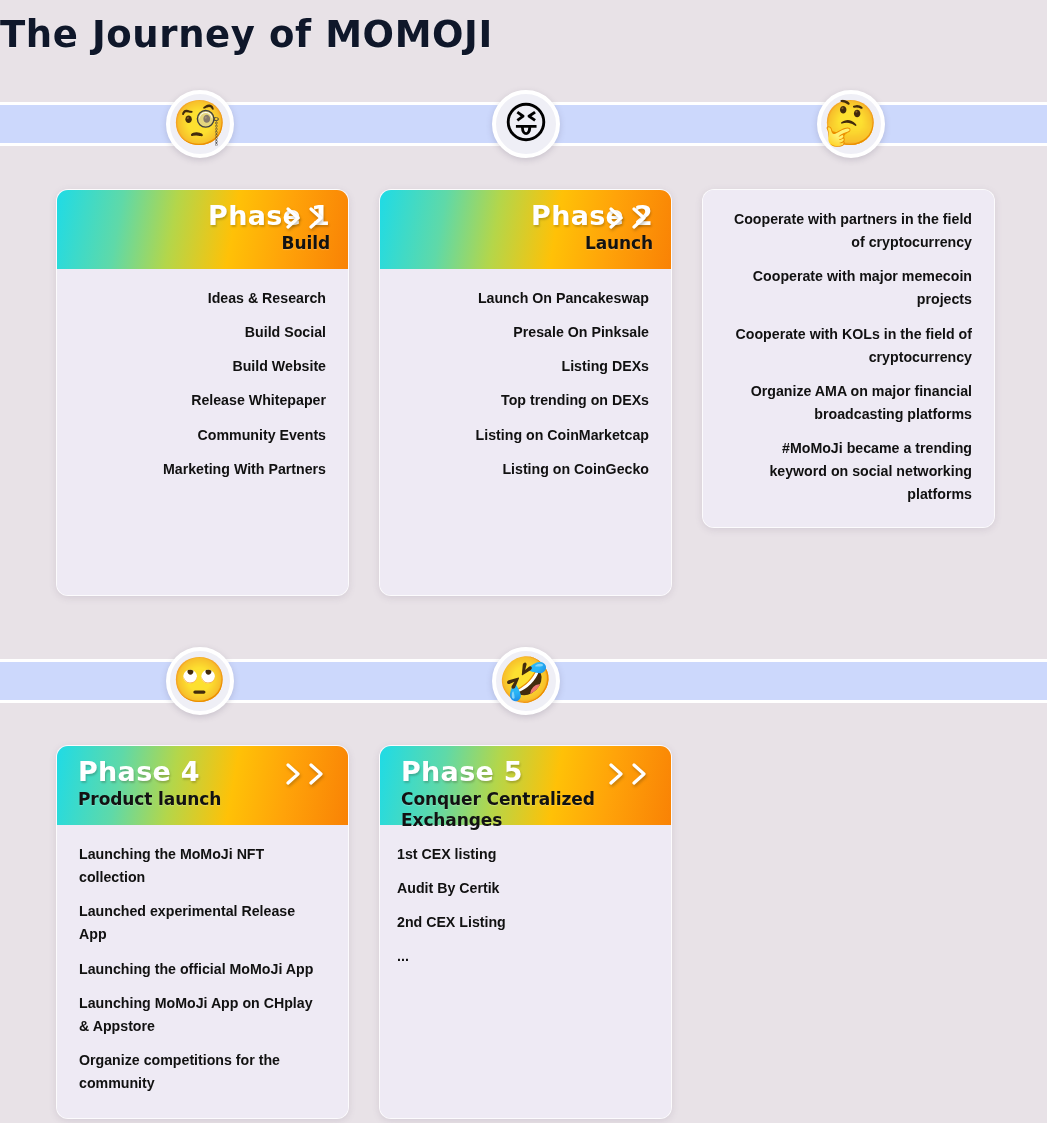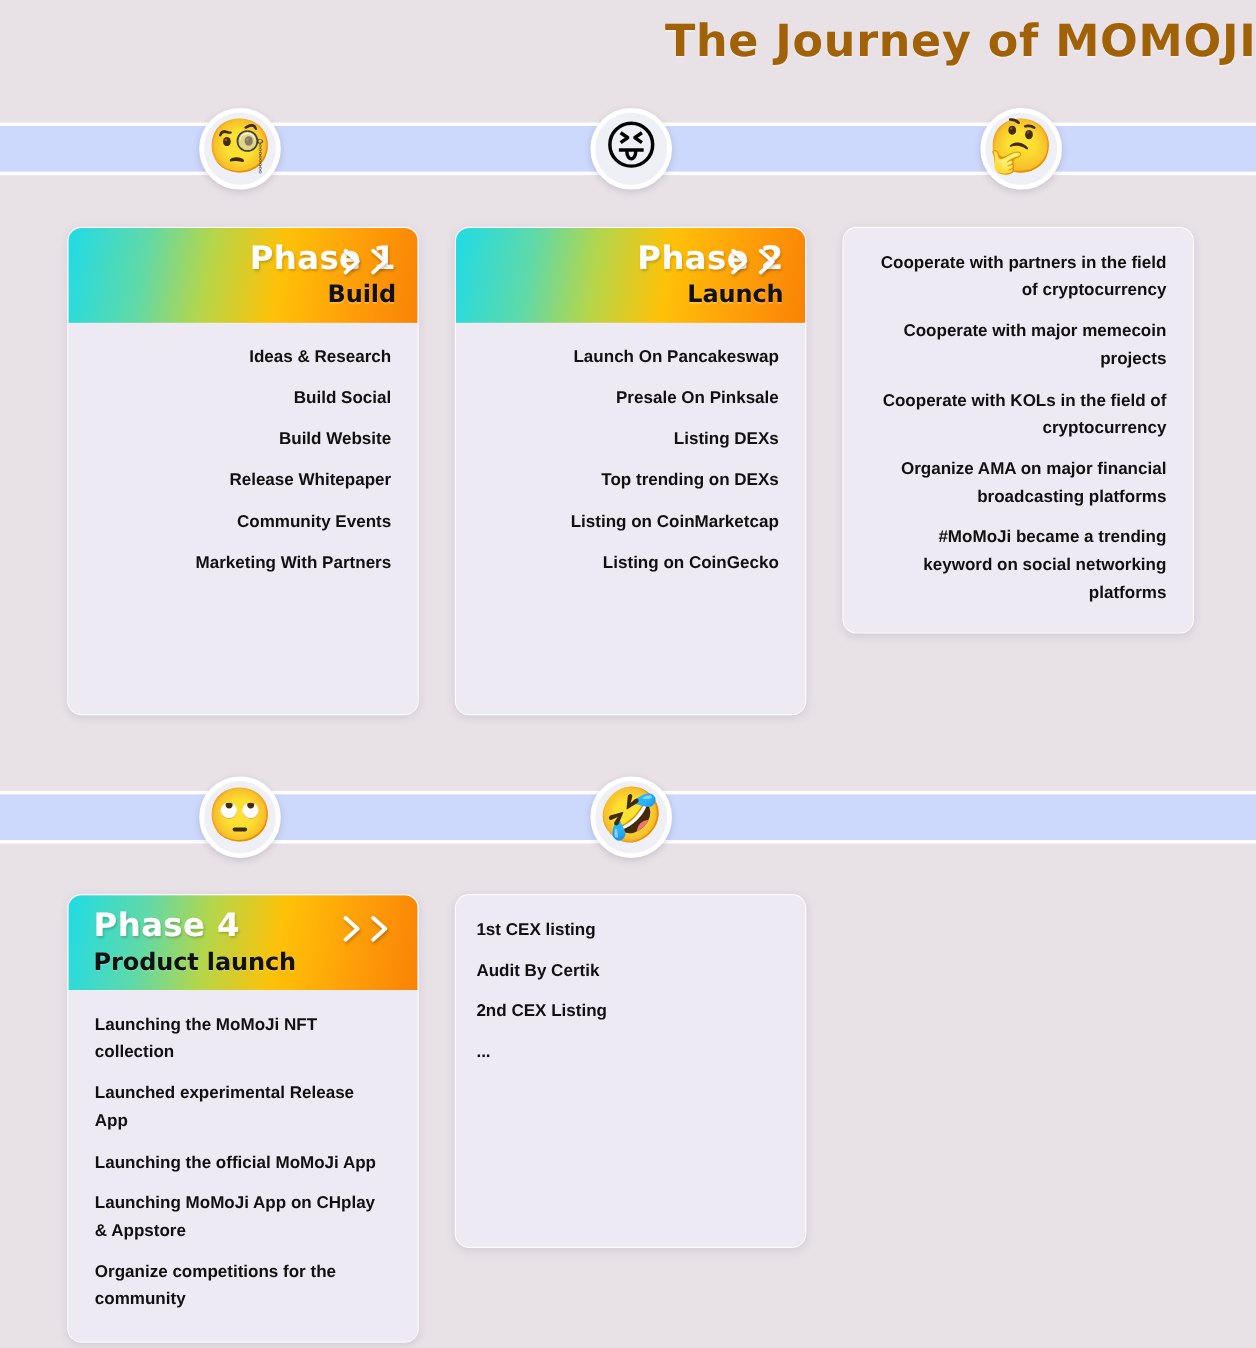--- a/index.html
+++ b/index.html
@@ -12,26 +12,26 @@
   body {
     background: #e8e2e7;
     font-family: "Liberation Sans", sans-serif;
     position: relative;
     overflow: hidden;
   }
 
   
   .page-title {
     width: 100%;
-    text-align: right;
+    text-align: left;
     font-family: "DejaVu Sans", sans-serif;
     font-weight: bold;
     font-size: 37px;
     letter-spacing: 0.6px;
-    color: #a16207;
+    color: #0f172a;
     padding-top: 12px;
     line-height: 1.25;
     text-shadow: 0 1px 0 rgba(255,255,255,0.35);
   }
 
   
   .rail {
     position: absolute;
     left: 0;
     width: 100%;
@@ -101,21 +101,21 @@
     font-size: 27px;
     letter-spacing: 0.3px;
     color: #ffffff;
     line-height: 1.08;
     text-shadow: 1px 2px 2px rgba(40,30,10,0.22);
   }
 
   .phase-sub {
     font-family: "DejaVu Sans", sans-serif;
     font-weight: bold;
-    font-size: 20px;
+    font-size: 17px;
     color: #121212;
     line-height: 1.2;
     margin-top: 3px;
     letter-spacing: -0.1px;
     text-shadow: 0 1px 1px rgba(255,255,255,0.25);
   }
 
   .chev {
     position: absolute;
     right: 20px;
@@ -260,20 +260,32 @@
         <li>Launching the MoMoJi NFT collection</li>
         <li>Launched experimental Release App</li>
         <li>Launching the official MoMoJi App</li>
         <li>Launching MoMoJi App on CHplay &amp; Appstore</li>
         <li>Organize competitions for the community</li>
       </ul>
     </div>
   </div>
 
   <div class="card" id="card-5">
+    <div class="card-head">
+      <div class="phase-title">Phase 5</div>
+      <div class="phase-sub">Conquer Centralized Exchanges</div>
+      <span class="chev">
+        <svg width="22" height="28" viewBox="0 0 22 28">
+            <path d="M5 5 L15 14 L5 23" fill="none" stroke="#ffffff" stroke-width="3.2" stroke-linecap="round" stroke-linejoin="round"></path>
+          </svg>
+        <svg width="22" height="28" viewBox="0 0 22 28">
+            <path d="M5 5 L15 14 L5 23" fill="none" stroke="#ffffff" stroke-width="3.2" stroke-linecap="round" stroke-linejoin="round"></path>
+          </svg>
+      </span>
+    </div>
     <div class="card-body">
       <ul>
         <li>1st CEX listing</li>
         <li>Audit By Certik</li>
         <li>2nd CEX Listing</li>
         <li>...</li>
       </ul>
     </div>
   </div>
 

